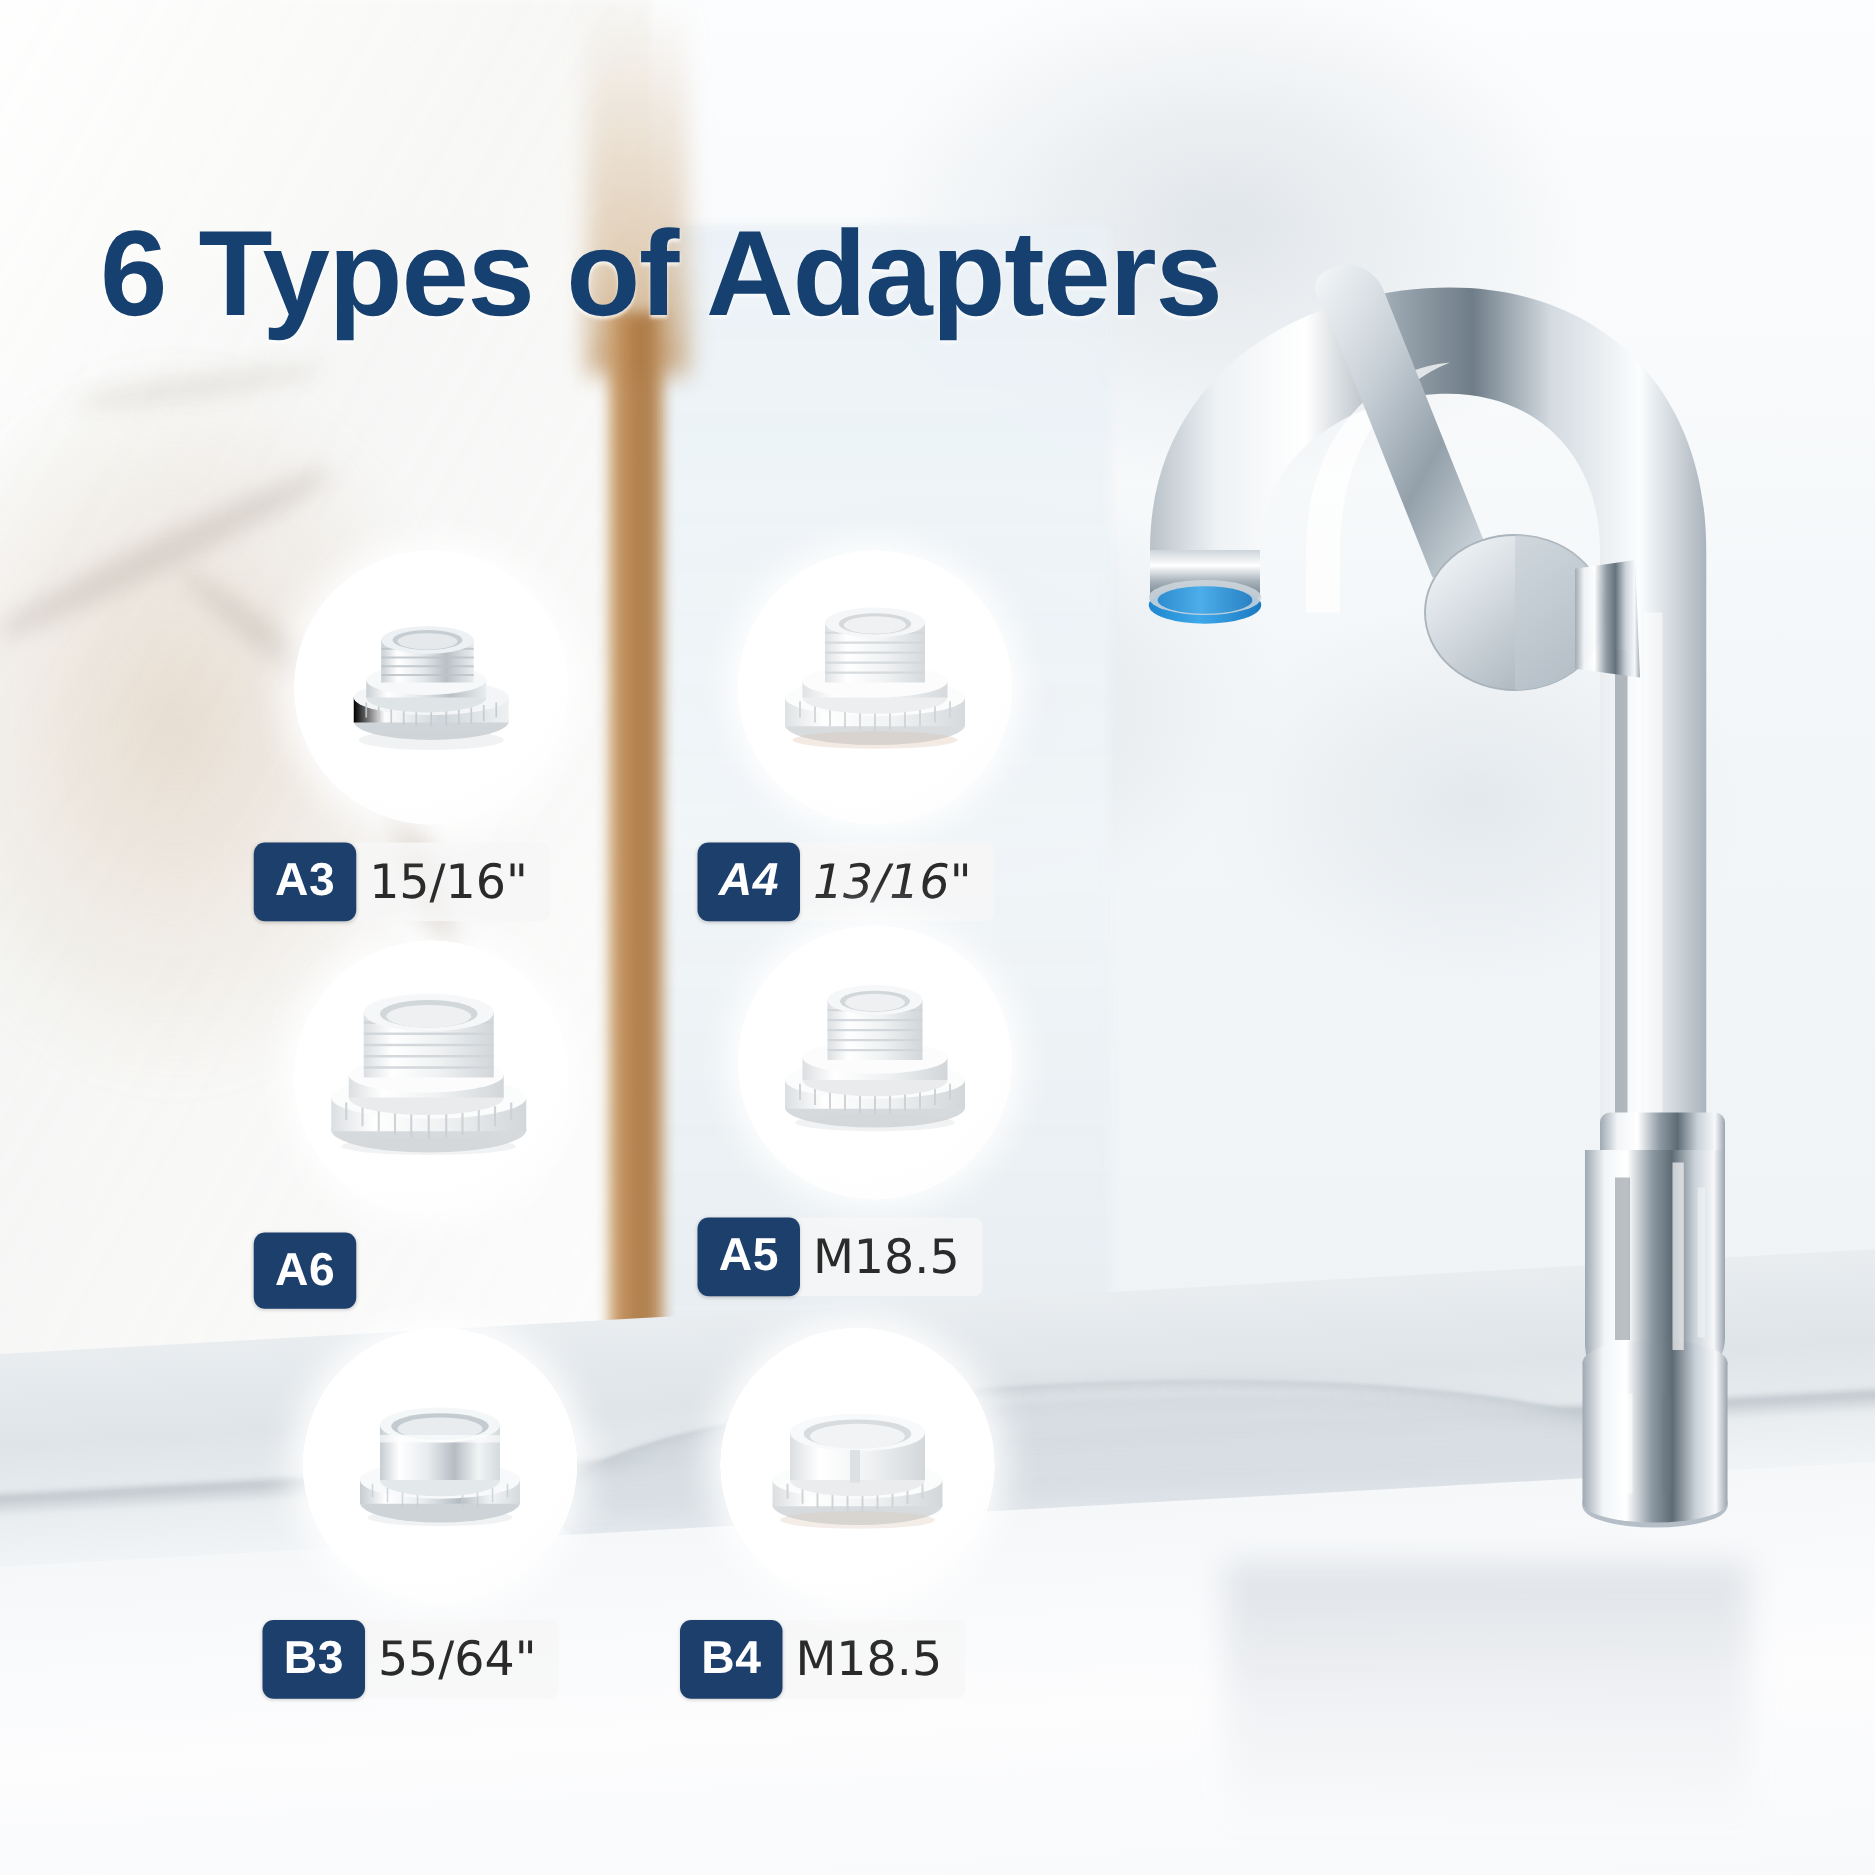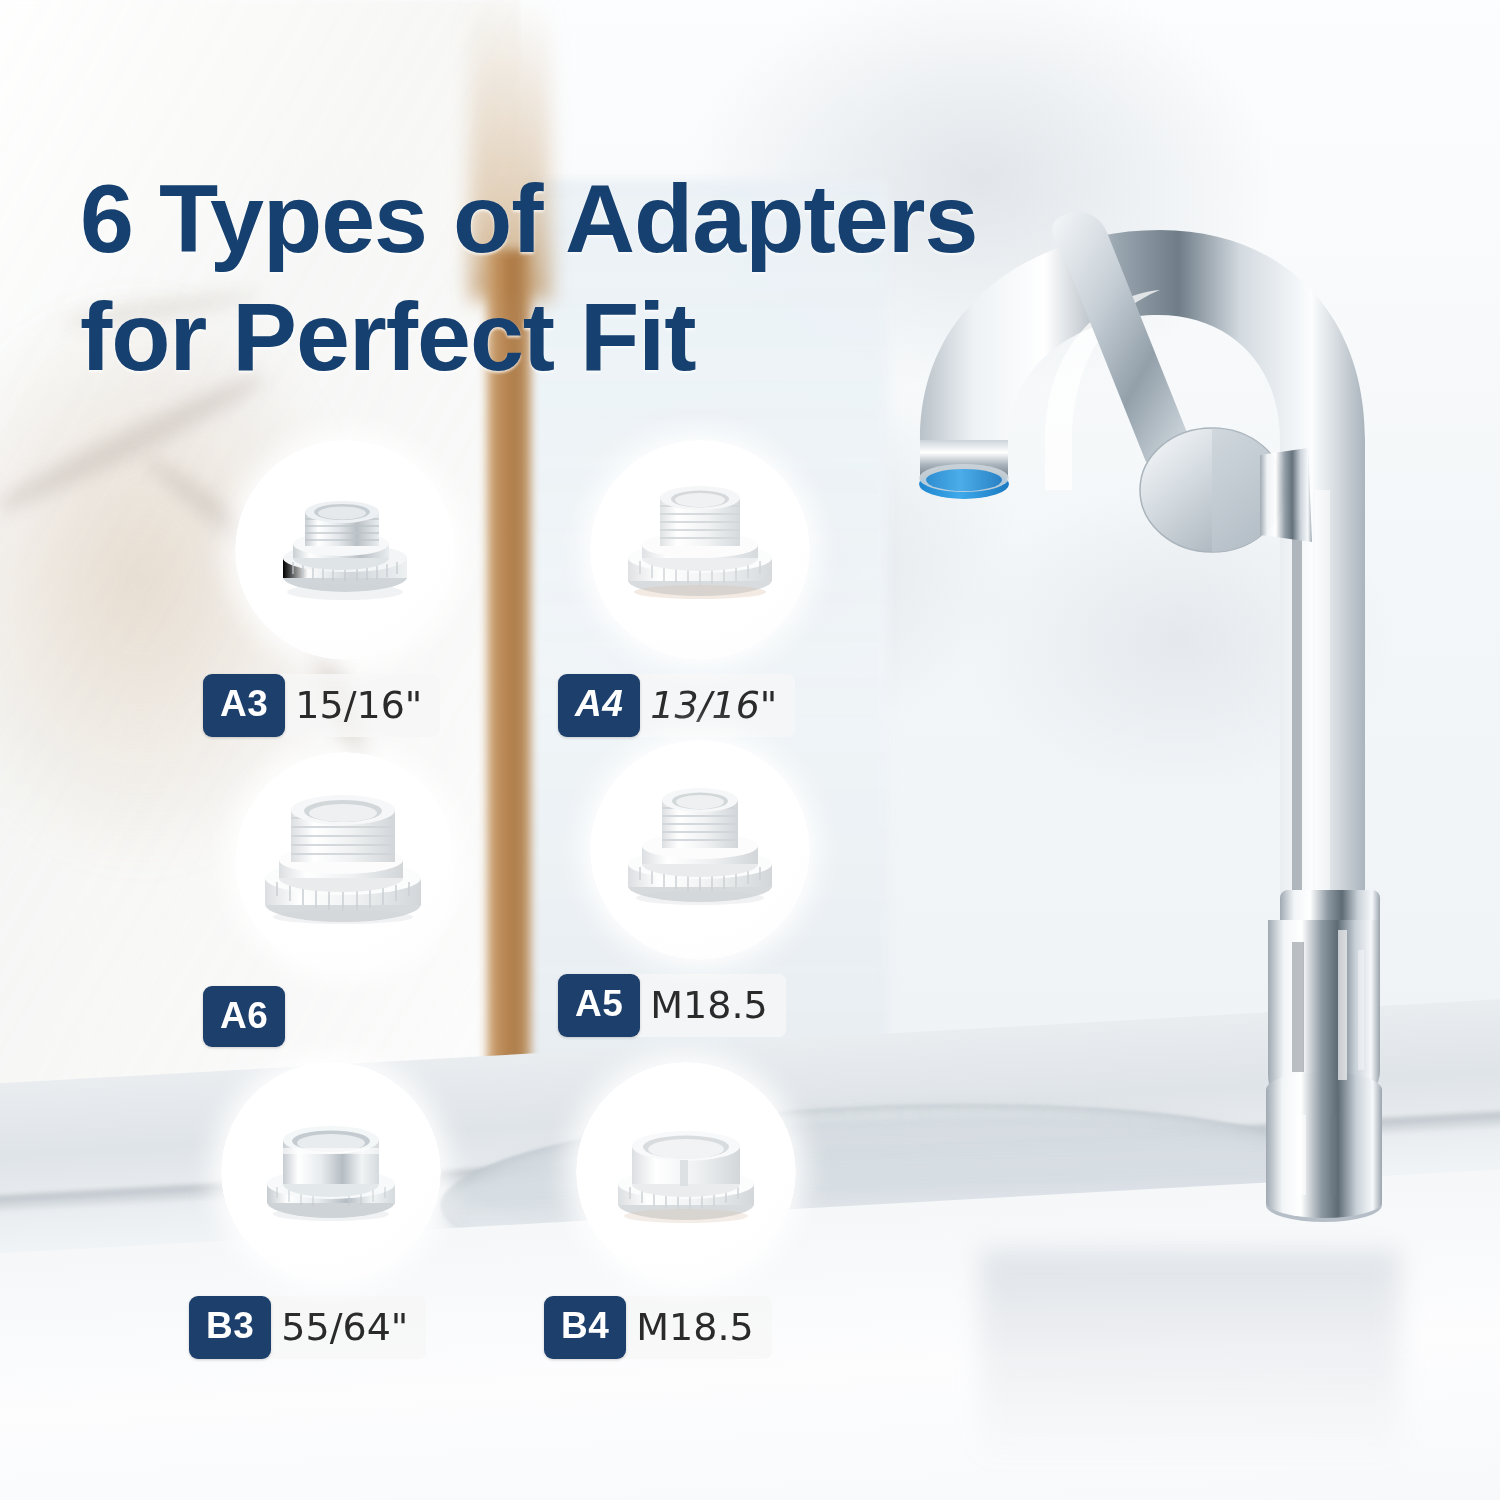--- a/index.html
+++ b/index.html
@@ -243,21 +243,20 @@
       <ellipse cx="352" cy="300" rx="72" ry="62" fill="url(#knobG)"></ellipse>
       <ellipse cx="352" cy="300" rx="72" ry="62" fill="none" stroke="#aab4bc" stroke-width="1.5"></ellipse>
       <path d="M 352 238 C 392 238 424 266 424 300 C 424 334 392 362 352 362 Z" fill="#c3ccd3" opacity=".55"></path>
 
       <path d="M 400 265 L 448 258 L 452 352 L 400 345 Z" fill="url(#chromeBody)" opacity=".95"></path>
     </svg>
   </div>
 
   <div class="title">
     <span class="ln">6 Types of Adapters</span>
-    <span class="ln">for Perfect Fit</span>
   </div>
 
   <div class="grid">
 
     <div class="cell" style="left:195px;top:440px;">
       <div class="disc">
         <svg class="part" viewBox="0 0 220 220">
           <defs>
             <linearGradient id="mtl1" x1="0" y1="0" x2="1" y2="0">
               <stop offset="0%" stop-color="#c9cfd3"></stop>
@@ -465,21 +464,21 @@
           <ellipse cx="110" cy="62" rx="24" ry="7" fill="#eef0f2"></ellipse>
           <ellipse cx="110" cy="158" rx="64" ry="7" fill="#cfd4d8" opacity=".3"></ellipse>
         </svg>
       </div>
       <div class="tagrow">
         <div class="tag-code">A5</div>
         <div class="tag-size">M18.5</div>
       </div>
     </div>
 
-    <div class="cell" style="left:181px;top:1062px;">
+    <div class="cell" style="left:202px;top:1062px;">
       <div class="disc">
         <svg class="part" viewBox="0 0 220 220">
           <defs>
             <linearGradient id="mtl2" x1="0" y1="0" x2="1" y2="0">
               <stop offset="0%" stop-color="#c6ccd1"></stop>
                 <stop offset="16%" stop-color="#ffffff"></stop>
               <stop offset="40%" stop-color="#e7ebee"></stop>
                 <stop offset="62%" stop-color="#b5bdc3"></stop>
               <stop offset="82%" stop-color="#f1f4f5"></stop>
                 <stop offset="100%" stop-color="#d4dadd"></stop>

